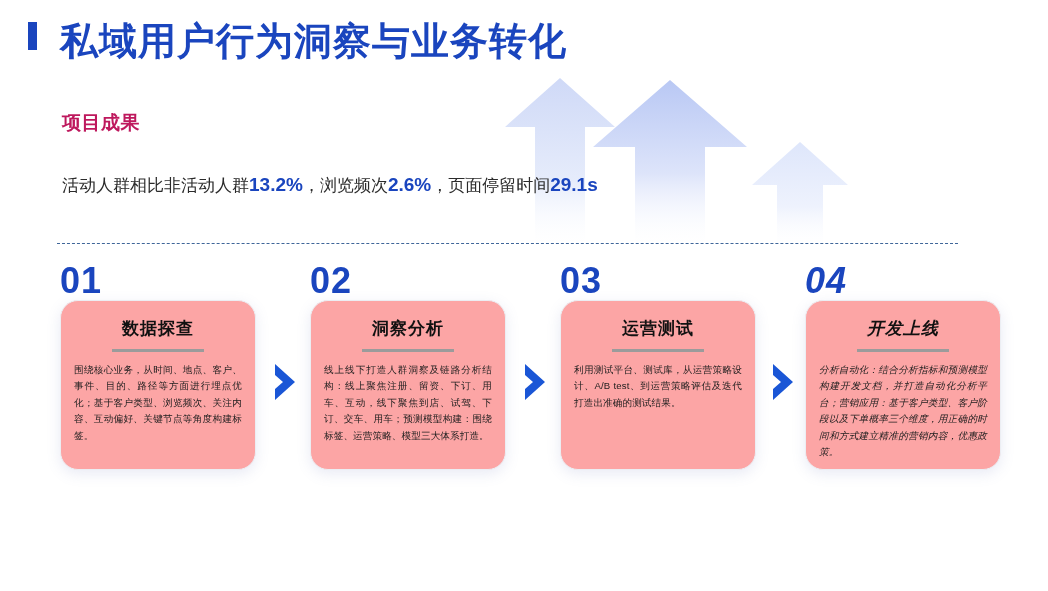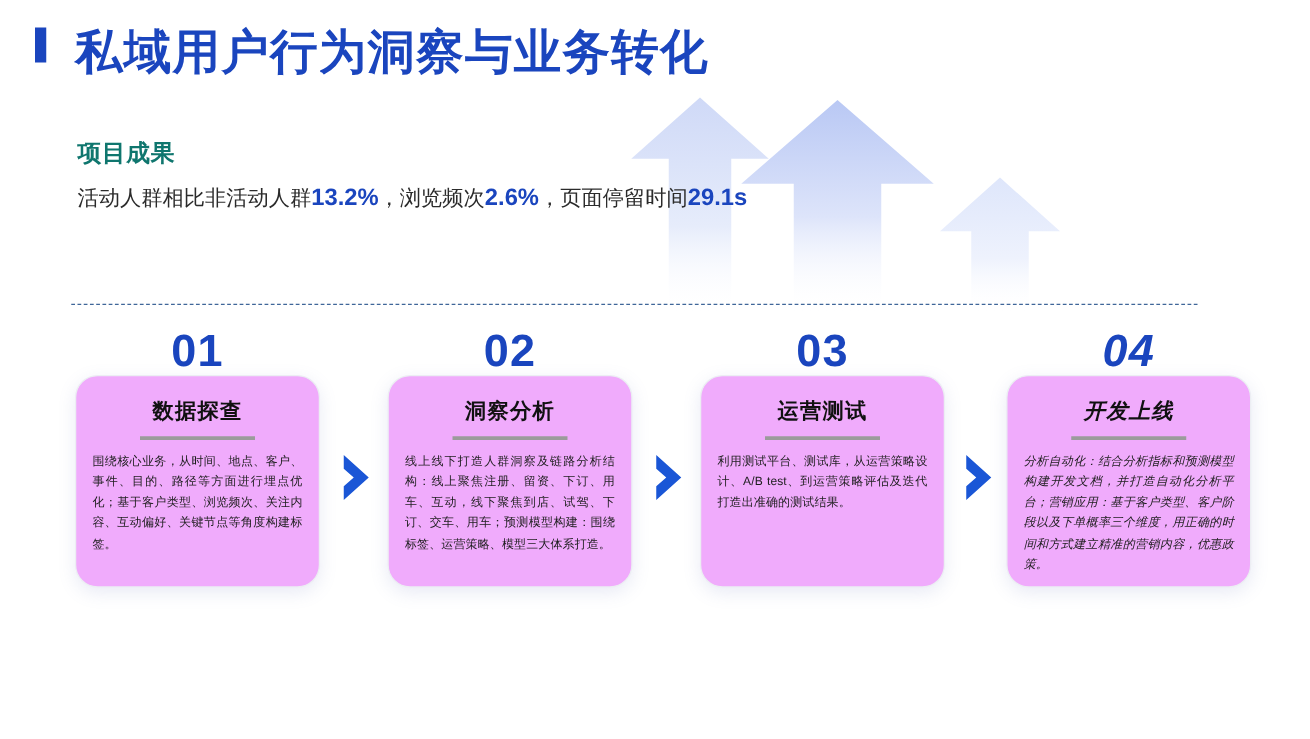--- a/index.html
+++ b/index.html
@@ -28,45 +28,45 @@
   .logo-text{display:flex;flex-direction:column;justify-content:center;line-height:1;}
   .logo-cn{font-size:20px;font-weight:bold;color:#333a42;letter-spacing:1px;}
   .logo-en{font-size:12px;color:#8b9099;letter-spacing:3.2px;margin-top:3px;}
 
   
   .bg-arrows{position:absolute;left:480px;top:75px;width:380px;height:175px;pointer-events:none;}
 
   
   .results{position:absolute;left:62px;top:110px;width:900px;}
   .results-head{
-    font-size:19px;font-weight:bold;color:#0f766e;letter-spacing:.5px;
-    margin-bottom:8px;
+    font-size:19px;font-weight:bold;color:#be185d;letter-spacing:.5px;
+    margin-bottom:34px;
   }
   .results-line{
     font-size:17px;color:#2b2b2b;line-height:1.55;margin-bottom:16px;white-space:nowrap;
   }
   .hl{color:#1A45BE;font-weight:bold;font-size:19px;}
   .bd{font-weight:bold;color:#1c1c1c;}
   .hl-big{color:#1A45BE;font-weight:bold;font-size:19px;}
 
   .divider{
     position:absolute;left:57px;top:243px;width:901px;height:0;
     border-top:1.4px dashed #3f6699;
   }
 
   
   .steps{position:absolute;left:0;top:262px;width:1048px;height:260px;}
   .step{position:absolute;top:38px;width:196px;height:170px;}
   .step .num{
-    position:absolute;left:0;right:0;top:-40px;text-align:center;
+    position:absolute;left:0;right:0;top:-40px;
     font-size:36px;font-weight:bold;color:#1A45BE;letter-spacing:1px;
   }
   .card{
     position:absolute;left:0;top:0;width:196px;height:170px;
-    background:#f0abfc;border:1px solid #eceef3;border-radius:18px;
+    background:#fca5a5;border:1px solid #eceef3;border-radius:18px;
     box-shadow:0 4px 14px rgba(120,130,190,.16);
     box-sizing:border-box;padding:14px 13px 10px 13px;
   }
   .card-title{
     text-align:center;font-size:17px;font-weight:bold;color:#111111;
     letter-spacing:1px;margin-top:2px;
   }
   .card-rule{width:92px;height:2.5px;background:#9b9b9b;margin:9px auto 10px auto;}
   .card-body{
     font-size:9.6px;color:#1d1d1d;line-height:1.72;text-align:justify;

